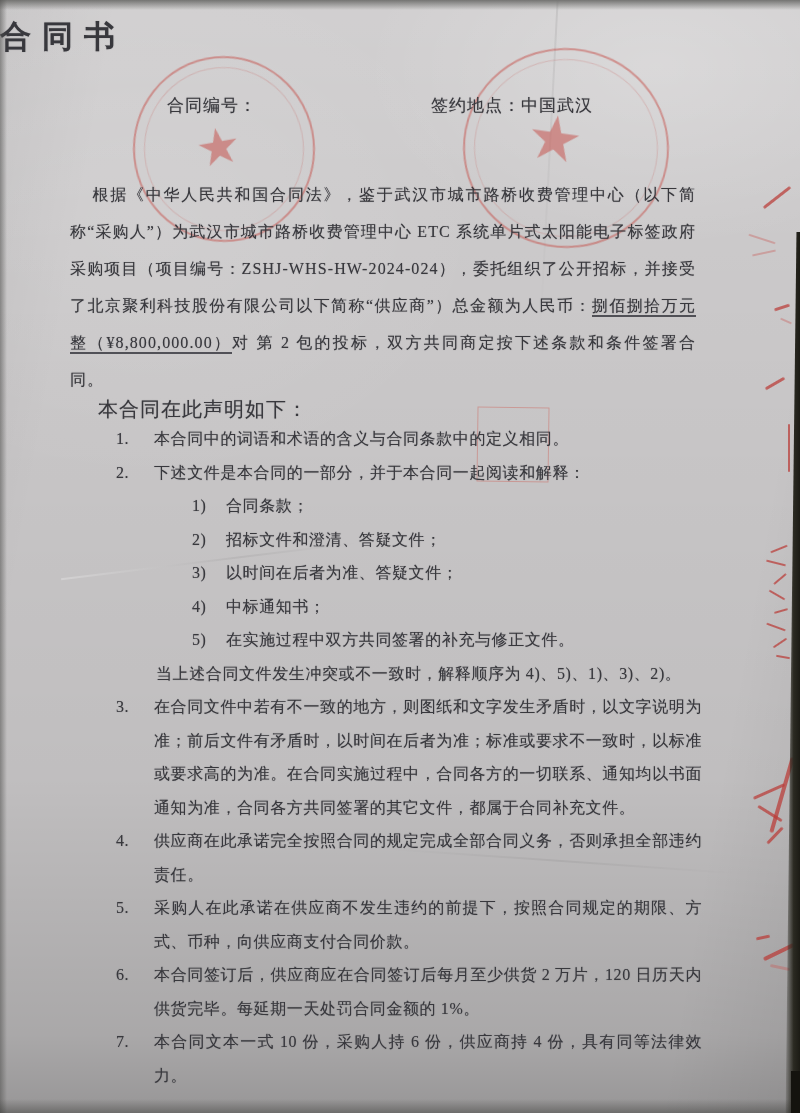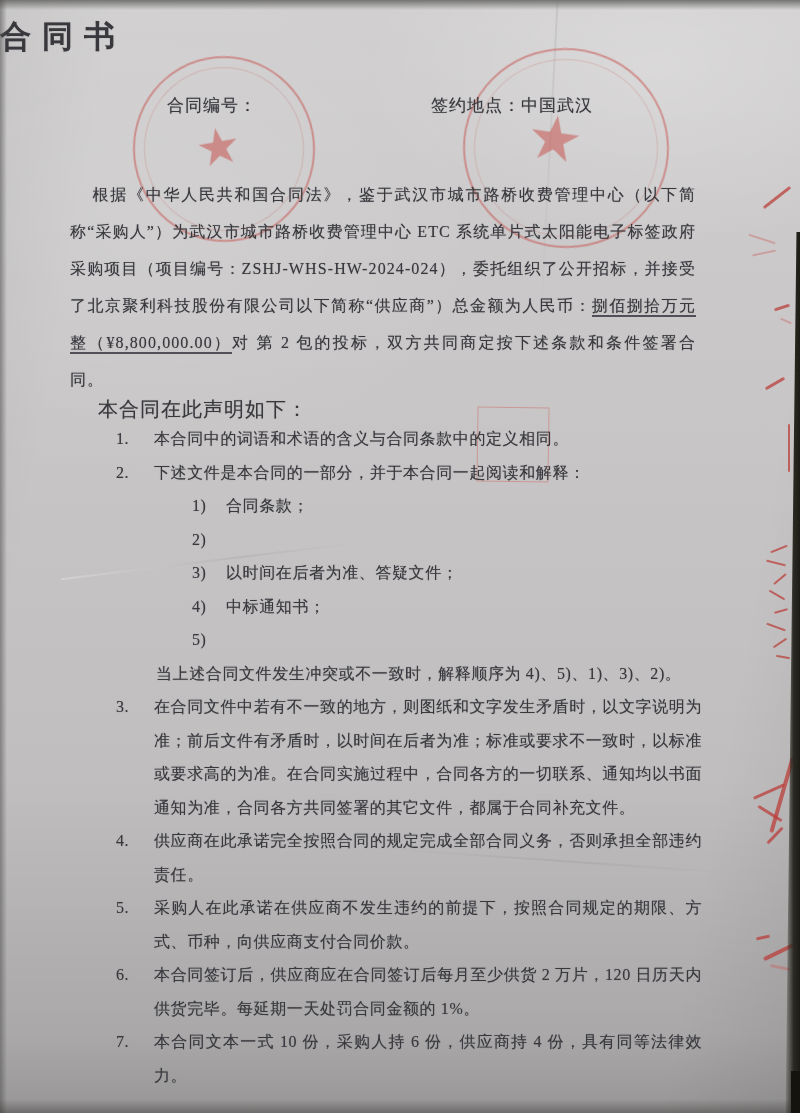--- a/index.html
+++ b/index.html
@@ -124,31 +124,33 @@
       <span class="cnum">2.</span>
       <span class="ctext">
         <span>下述文件是本合同的一部分，并于本合同一起阅读和解释：</span>
         <span class="sublist" style="display:block;">
           <span class="sub">
               <span class="snum">1)</span>
               <span>合同条款；</span>
             </span>
           <span class="sub">
               <span class="snum">2)</span>
+              <span>招标文件和澄清、答疑文件；</span>
             </span>
           <span class="sub">
               <span class="snum">3)</span>
               <span>以时间在后者为准、答疑文件；</span>
             </span>
           <span class="sub">
               <span class="snum">4)</span>
               <span>中标通知书；</span>
             </span>
           <span class="sub">
               <span class="snum">5)</span>
+              <span>在实施过程中双方共同签署的补充与修正文件。</span>
             </span>
         </span>
         <span class="note" style="display:block;">当上述合同文件发生冲突或不一致时，解释顺序为 4)、5)、1)、3)、2)。</span>
       </span>
     </div>
 
     <div class="clause">
       <span class="cnum">3.</span>
       <span class="ctext">在合同文件中若有不一致的地方，则图纸和文字发生矛盾时，以文字说明为准；前后文件有矛盾时，以时间在后者为准；标准或要求不一致时，以标准或要求高的为准。在合同实施过程中，合同各方的一切联系、通知均以书面通知为准，合同各方共同签署的其它文件，都属于合同补充文件。</span>
     </div>

